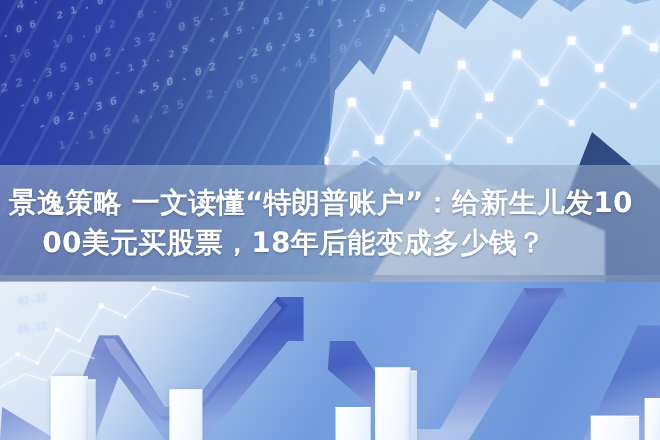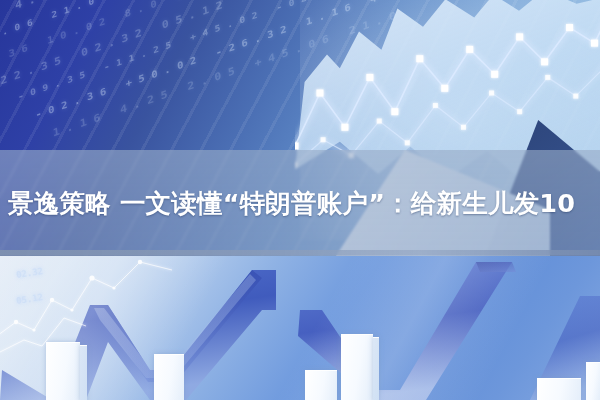--- a/index.html
+++ b/index.html
@@ -256,20 +256,21 @@
         <rect x="309.5" y="70.44000000000001" width="5" height="5" fill="#ffffff" opacity="0.8"></rect>
       </g>
   </svg>
 
   <div class="wedge-dark"></div>
   <div class="wedge-light"></div>
 
   <div class="title-band"></div>
   <div class="title-text">
     <div class="t-line l1">景逸策略 一文读懂“特朗普账户”：给新生儿发10</div>
+    <div class="t-line l2">00美元买股票，18年后能变成多少钱？</div>
   </div>
 
   <div class="gray-strip"></div>
 
   <div class="bot-bg"></div>
 
   <svg class="ribbon" viewBox="0 0 480 150" preserveAspectRatio="none">
     <defs>
       <linearGradient id="rg1" x1="0" y1="0" x2="0.3" y2="1">
         <stop offset="0%" stop-color="#4e6ccb"></stop>

